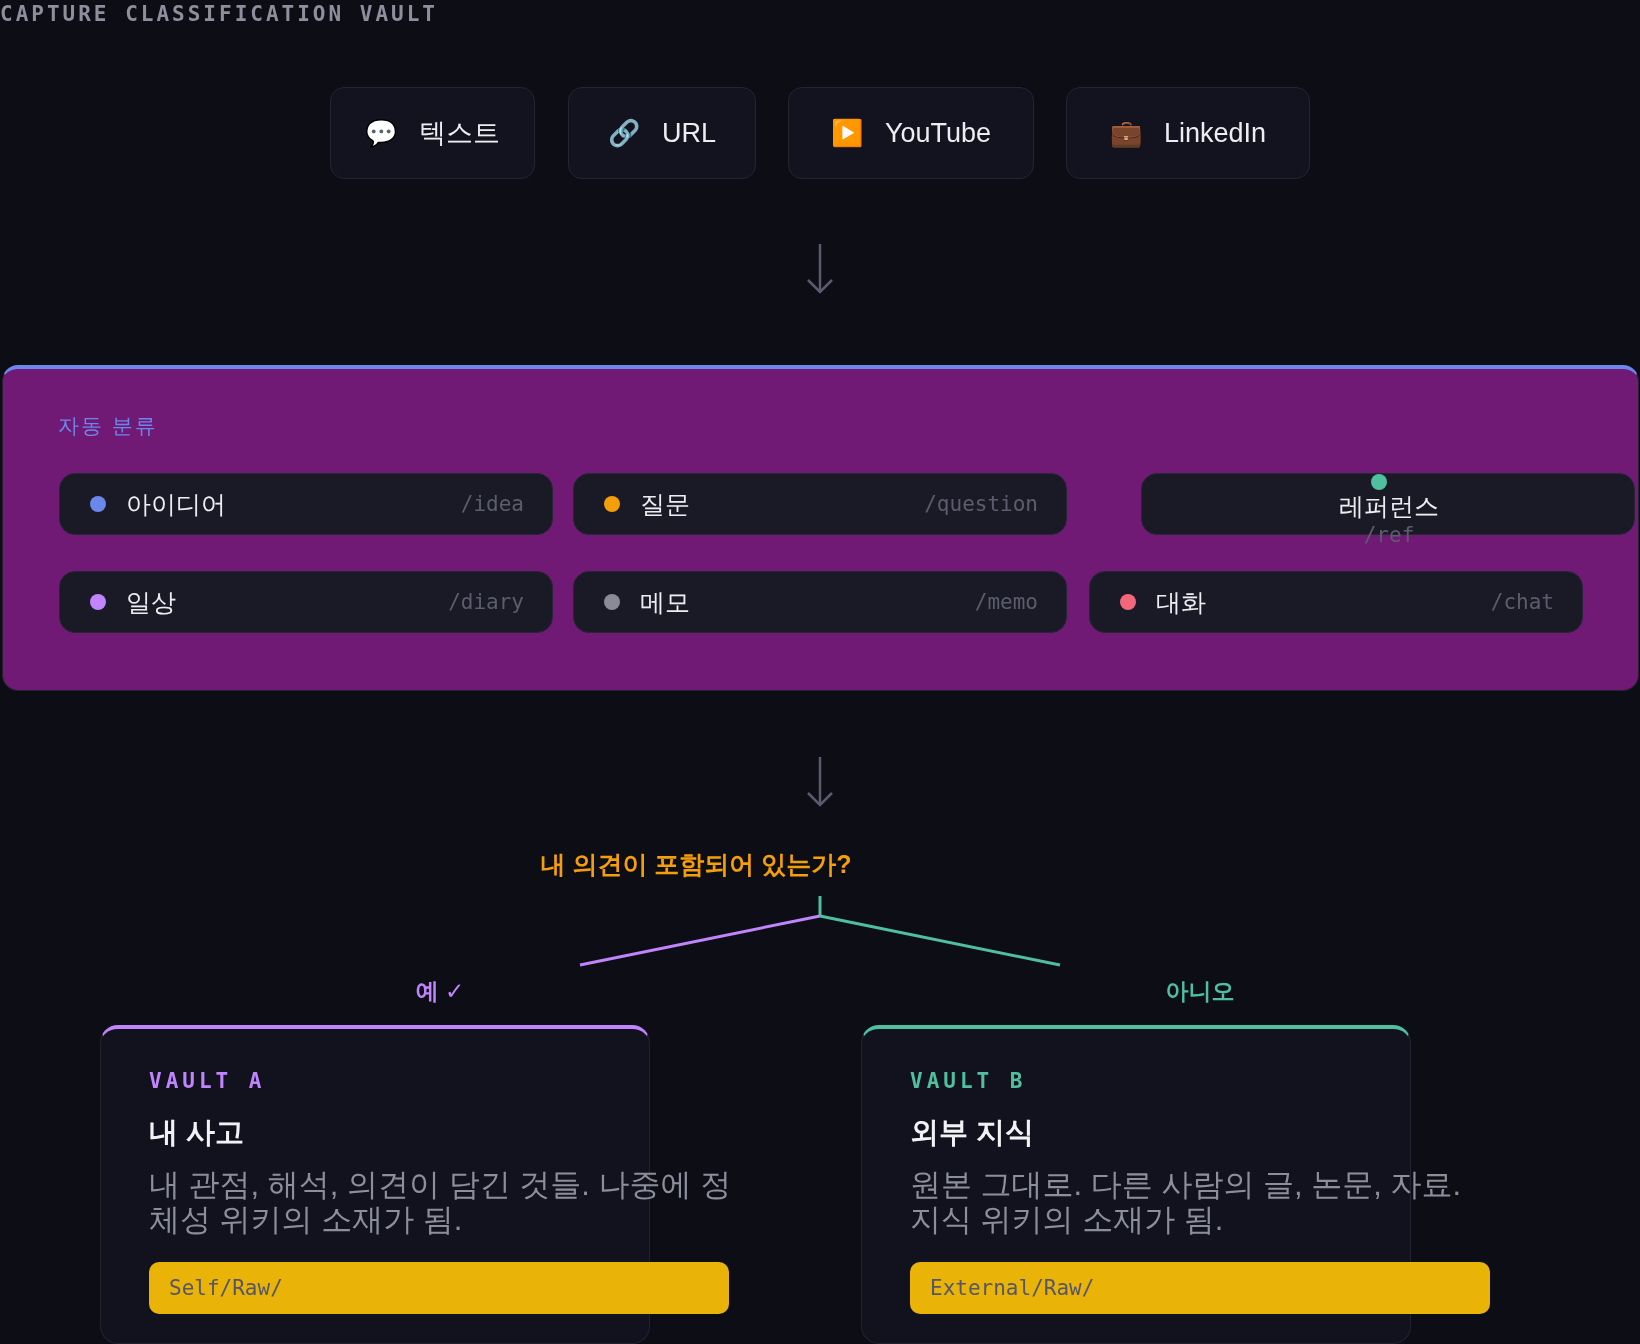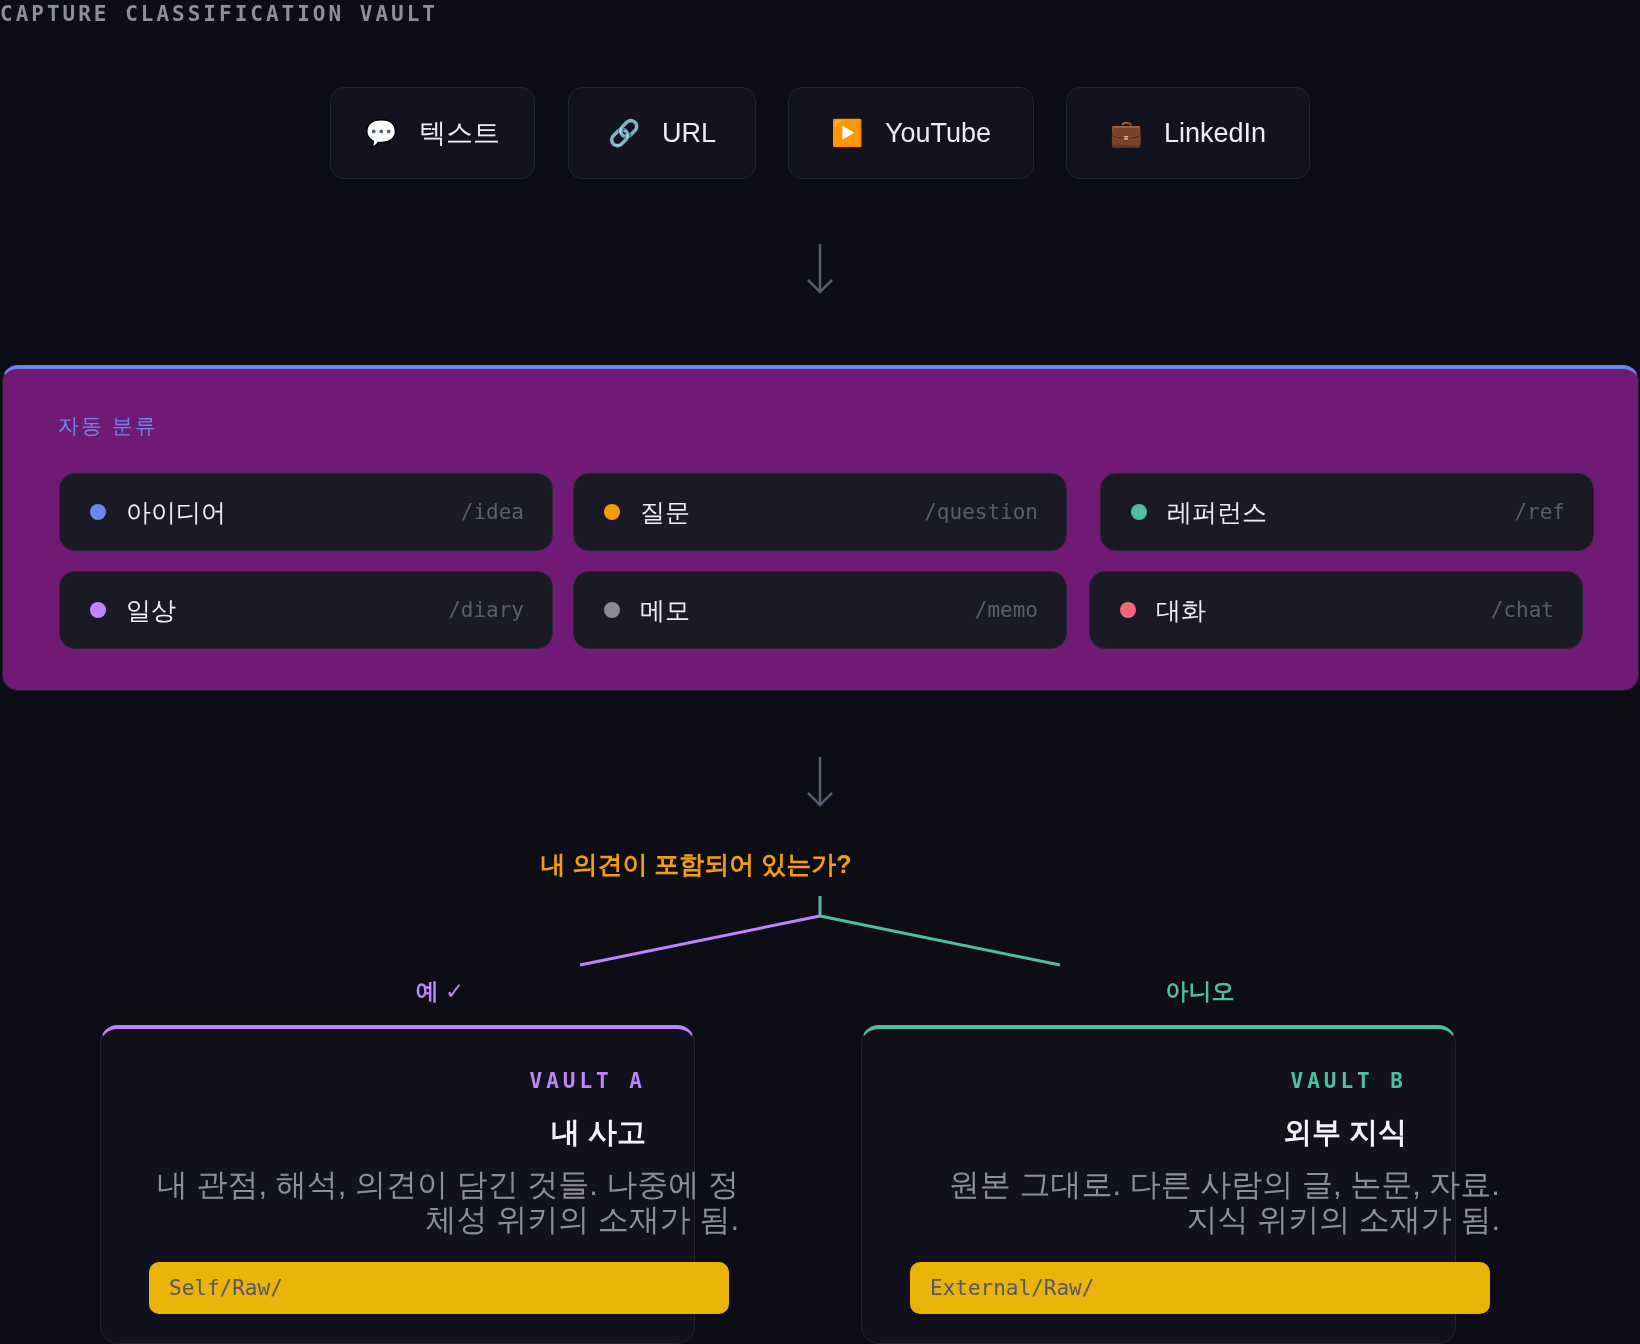--- a/index.html
+++ b/index.html
@@ -36,21 +36,21 @@
   .panel {
     position: absolute; left: 2px; top: 365px; width: 1637px; height: 326px;
     background: #701a75; border: 1px solid #22232f; border-radius: 16px;
     border-top: 4px solid #6b87ec;
   }
   .panel-label {
     position: absolute; left: 55px; top: 43px;
     font-size: 21px; color: #6b87ec; letter-spacing: 2px;
   }
   .cat {
-    position: absolute; height: 78px; width: 494px;
+    position: absolute; height: 62px; width: 494px;
     background: #1a1a26; border: 1px solid #262735; border-radius: 16px;
     display: flex; align-items: center; padding: 0 28px 0 30px; cursor: pointer;
   }
   .cat .dot { width: 16px; height: 16px; border-radius: 50%; margin-right: 20px; flex: none; }
   .cat .name { font-size: 25px; color: #ececf1; flex: 1; }
   .cat .path {
     font-family: "DejaVu Sans Mono", "Liberation Mono", monospace;
     font-size: 21px; color: #5c5d6c;
   }
 
@@ -58,24 +58,23 @@
     position: absolute; left: 0; width: 1392px; top: 848px; text-align: center;
     font-size: 25px; font-weight: bold; color: #f59e0b;
   }
   .branches { position: absolute; left: 0; top: 890px; width: 1640px; height: 80px; }
 
   .branch-label {
     position: absolute; top: 976px; font-size: 23px; font-weight: bold; text-align: center; width: 200px;
   }
 
   .vault {
-    position: absolute; top: 1025px; width: 595px; height: 319px;
+    position: absolute; top: 1025px; width: 550px; height: 319px;
     background: #12121e; border: 1px solid #22232f; border-radius: 18px;
     padding: 40px 48px 0 48px;
-    text-align: right;
   }
   .vault-tag {
     font-family: "DejaVu Sans Mono", "Liberation Mono", monospace;
     font-size: 21px; font-weight: bold; letter-spacing: 4px; margin-bottom: 20px;
   }
   .vault-title { font-size: 29px; font-weight: bold; color: #f2f2f6; margin-bottom: 14px; }
   .vault-desc { font-size: 31px; color: #8d8e9c; line-height: 35px; width: 590px; margin-bottom: 25px; }
   .vault-path {
     width: 580px; height: 52px; background: #eab308; border-radius: 10px;
     padding: 0 20px; display: flex; align-items: center;
@@ -120,21 +119,21 @@
     <div class="cat" style="left:56px;top:104px;">
       <span class="dot" style="background:#6b87ec"></span>
       <span class="name">아이디어</span>
       <span class="path">/idea</span>
     </div>
     <div class="cat" style="left:570px;top:104px;">
       <span class="dot" style="background:#f59e0b"></span>
       <span class="name">질문</span>
       <span class="path">/question</span>
     </div>
-    <div class="cat" style="left:1097px;top:104px;">
+    <div class="cat" style="left:1138px;top:104px;flex-direction:column;">
       <span class="dot" style="background:#4fbf9f"></span>
       <span class="name">레퍼런스</span>
       <span class="path">/ref</span>
     </div>
     <div class="cat" style="left:56px;top:202px;">
       <span class="dot" style="background:#c084fc"></span>
       <span class="name">일상</span>
       <span class="path">/diary</span>
     </div>
     <div class="cat" style="left:570px;top:202px;">

